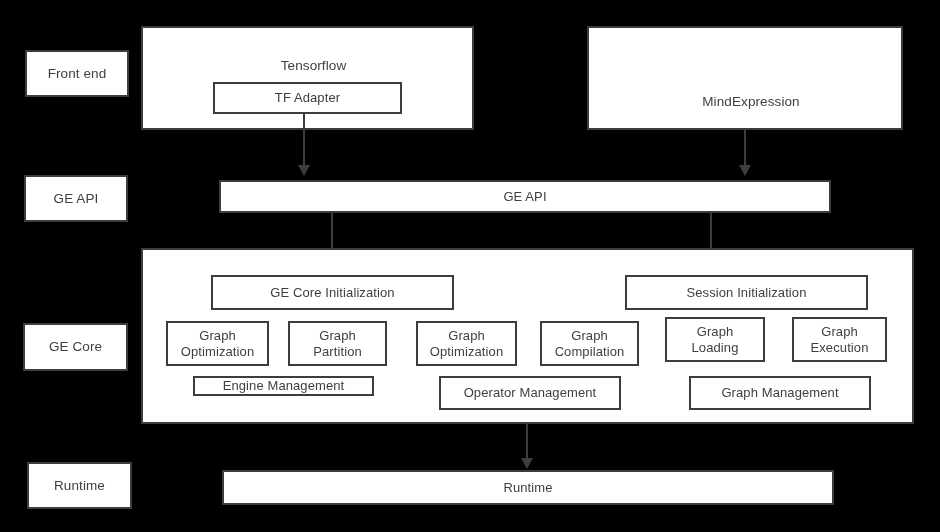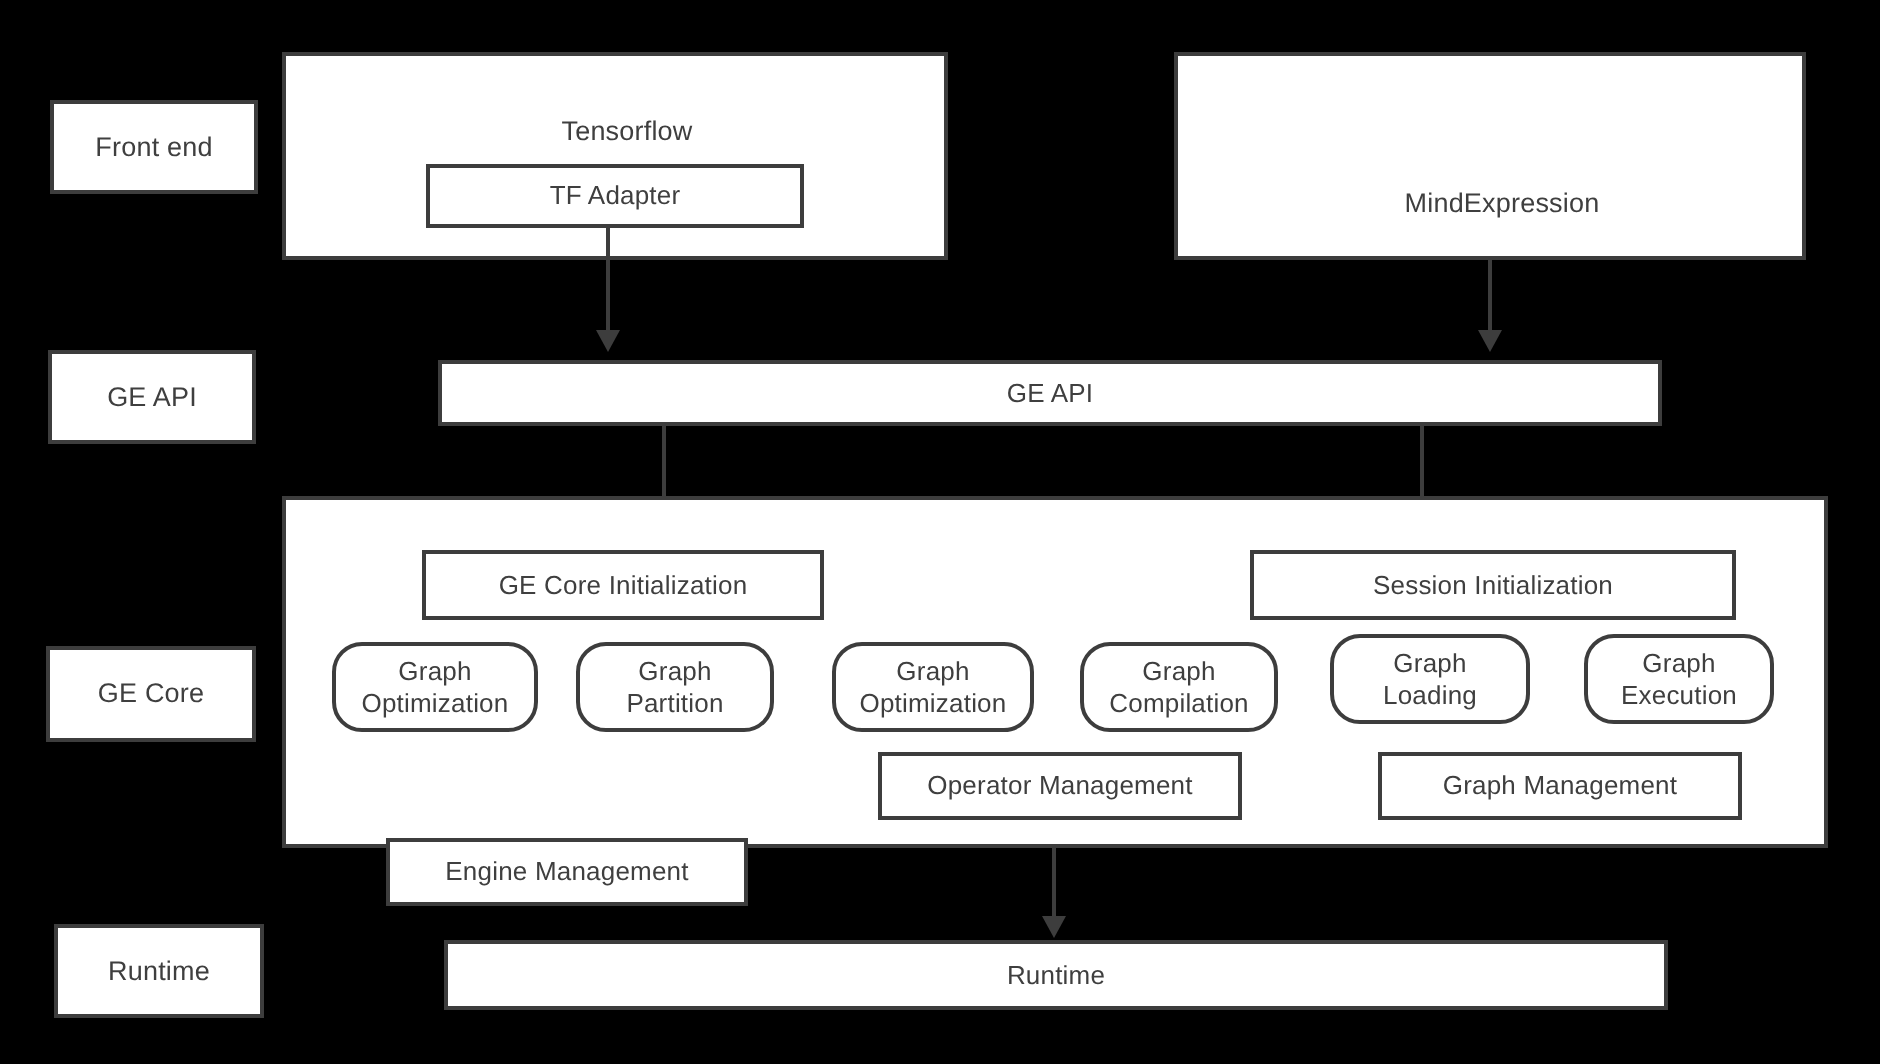--- a/index.html
+++ b/index.html
@@ -44,21 +44,20 @@
     position: absolute;
     left: 0;
     right: 0;
     text-align: center;
     font-size: 13.5px;
     color: #3f3f3f;
     padding-left: 12px;
   }
   .small-2line {
     font-size: 13px;
-    border-radius: 15px;
   }
   
   .vline {
     position: absolute;
     width: 2px;
     background: #3d3d3d;
   }
   .arrowhead {
     position: absolute;
     width: 0;
@@ -112,21 +111,21 @@
   </div>
 
   <div class="vline" style="left:331px; top:213px; height:49px;"></div>
   <div class="arrowhead" style="left:326px; top:261px;"></div>
 
   <div class="vline" style="left:710px; top:213px; height:49px;"></div>
   <div class="arrowhead" style="left:705px; top:261px;"></div>
 
   <div class="box container" style="left:141px; top:248px; width:773px; height:176px;"></div>
 
-  <div class="box" style="left:211px; top:275px; width:201px; height:35px;">
+  <div class="box" style="left:211px; top:275px; width:243px; height:35px;">
     <span>GE Core Initialization</span>
   </div>
 
   <div class="box" style="left:589px; top:275px; width:243px; height:35px;margin-left:36px;">
     <span>Session Initialization</span>
   </div>
 
   <div class="box small-2line" style="left:166px; top:321px; width:103px; height:45px; flex-direction:column;">
     <span>Graph</span>
     <span>Optimization</span>
@@ -150,21 +149,21 @@
   <div class="box small-2line" style="left:665px; top:317px; width:100px; height:45px; flex-direction:column;">
     <span>Graph</span>
     <span>Loading</span>
   </div>
 
   <div class="box small-2line" style="left:792px; top:317px; width:95px; height:45px; flex-direction:column;">
     <span>Graph</span>
     <span>Execution</span>
   </div>
 
-  <div class="box" style="left:193px; top:376px; width:181px; height:34px;margin-top:43px;">
+  <div class="box" style="left:193px; top:376px; width:181px; height:20px;">
     <span>Engine Management</span>
   </div>
 
   <div class="box" style="left:439px; top:376px; width:182px; height:34px;align-items:center;">
     <span>Operator Management</span>
   </div>
 
   <div class="box" style="left:689px; top:376px; width:182px; height:34px;text-align:right;">
     <span>Graph Management</span>
   </div>

